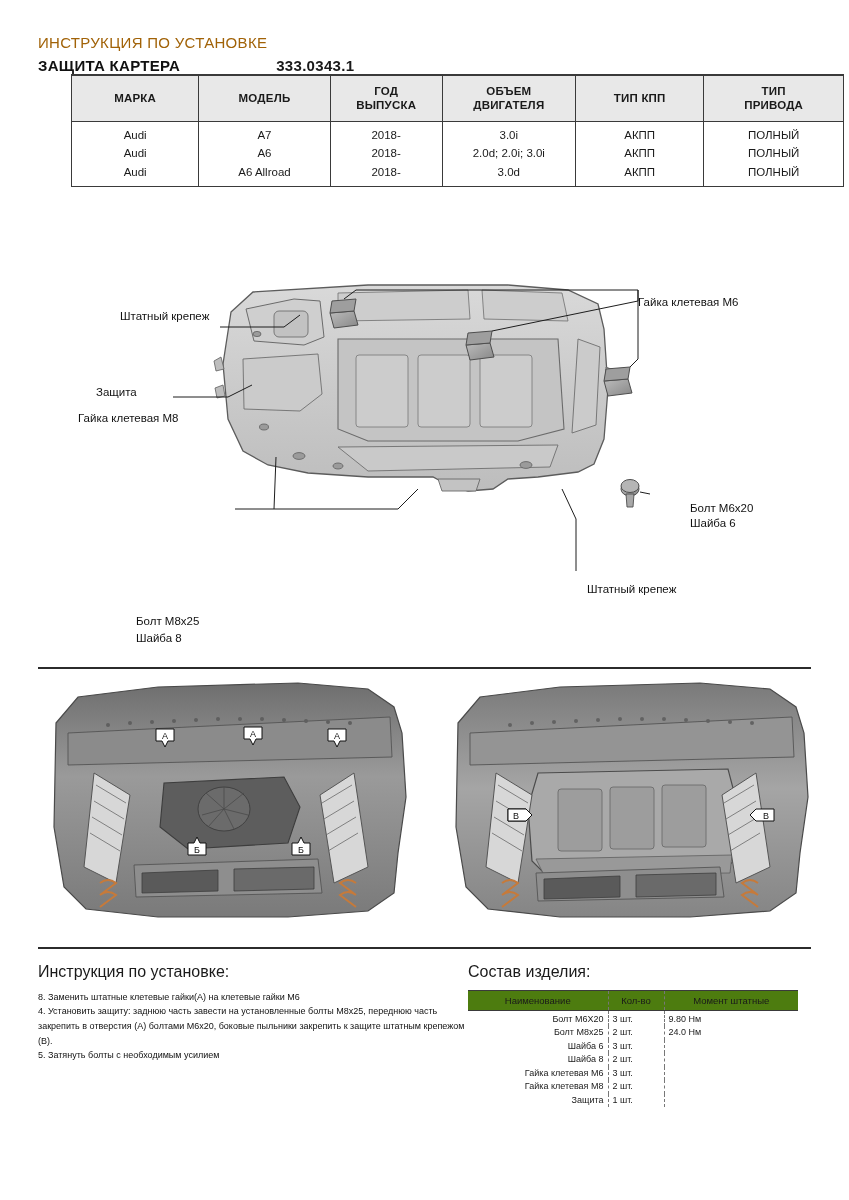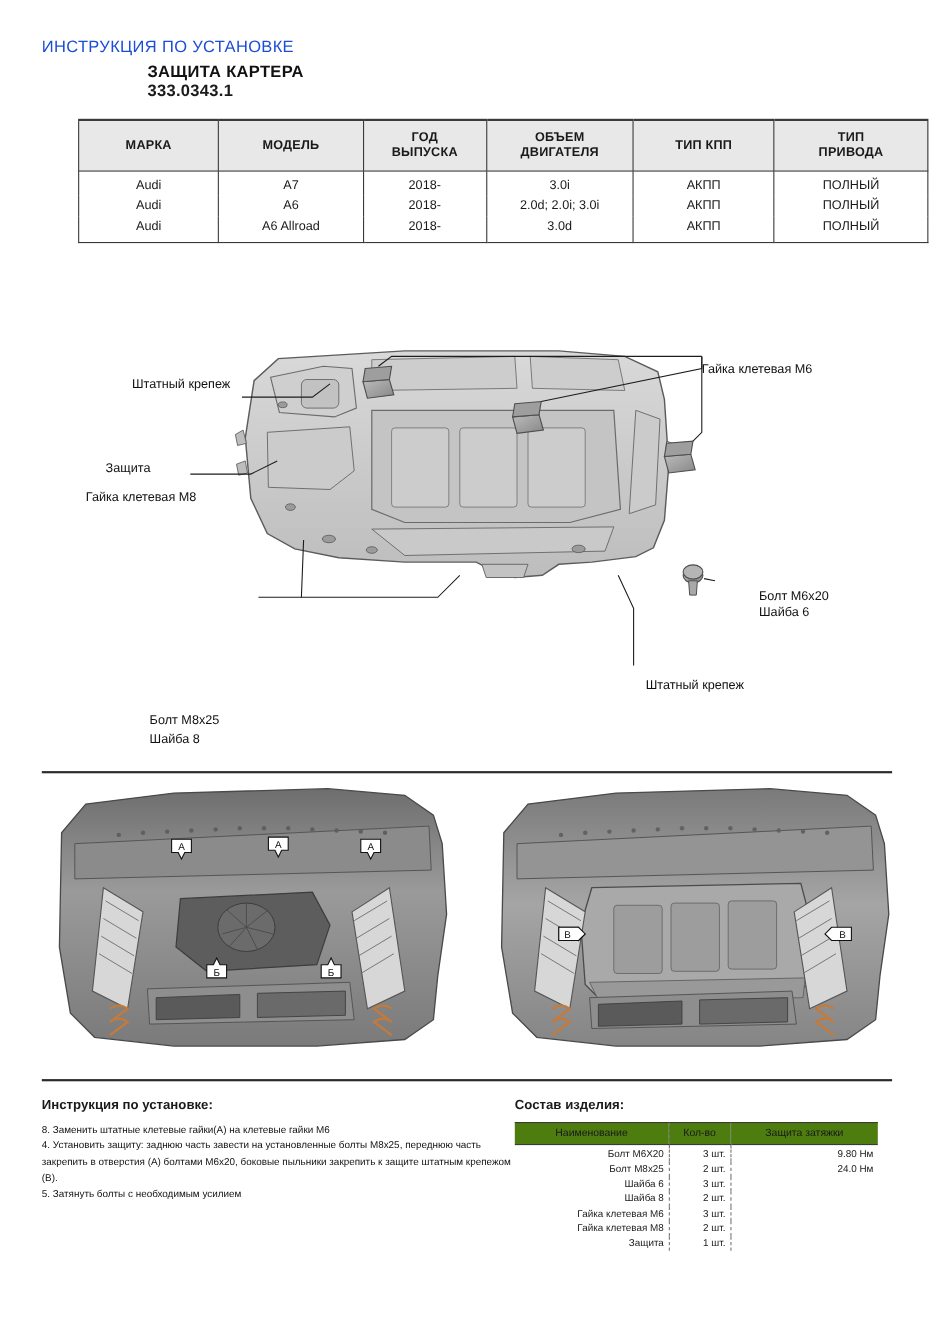--- a/index.html
+++ b/index.html
@@ -13,43 +13,42 @@
     position: relative;
     overflow: hidden;
   }
   .page { position: relative; width: 849px; height: 1200px; padding: 0 38px; }
 
   
   .header { padding-top: 34px; }
   .h-title {
     font-size: 15px;
     letter-spacing: 0.3px;
-    color: #1d4ed8;
+    color: #a16207;
   }
   .h-row2 {
     display: flex;
     align-items: baseline;
     margin-top: 6px;
-    flex-direction: column;
   }
   .h-sub {
     font-size: 15px;
     font-weight: bold;
     letter-spacing: 0.3px;
     color: #111;
   }
   .h-code {
     font-size: 15px;
     font-weight: bold;
     margin-left: 96px;
     letter-spacing: 0.3px;
   }
 
   
-  .spec-wrap { margin-top: 17px; padding-left: 33px; }
+  .spec-wrap { margin-top: 0; padding-left: 33px; }
   table.spec {
     width: 773px;
     border-collapse: collapse;
     font-size: 11px;
   }
   table.spec th {
     background: #e8e8e8;
     border: 1px solid #3a3a3a;
     border-top-width: 2px;
     font-size: 11.5px;
@@ -104,22 +103,22 @@
 
   
   .bottom {
     position: relative;
     width: 773px;
     margin-top: 14px;
     display: flex;
   }
   .instr { width: 430px; }
   .sect-title {
-    font-size: 12px;
-    font-weight: bold;
+    font-size: 16px;
+    font-weight: normal;
     margin-bottom: 9px;
   }
   .instr-list {
     font-size: 9px;
     line-height: 1.62;
     color: #111;
   }
   .compo { width: 343px; position: relative; }
   table.parts {
     border-collapse: collapse;
@@ -138,22 +137,22 @@
     text-align: center;
   }
   table.parts th:first-child { border-left: none; }
   table.parts td {
     border-left: 1px dashed #777;
     padding: 0 4px;
     line-height: 1.5;
     font-size: 9px;
   }
   table.parts td:first-child { border-left: none; text-align: right; }
-  table.parts td.c { text-align: right; }
-  table.parts td.m { text-align: right; }
+  table.parts td.c { text-align: left; }
+  table.parts td.m { text-align: left; }
   table.parts tr:first-child td { padding-top: 2px; }
 
   
   .footer {
     position: absolute;
     left: 38px;
     top: 1124px;
     width: 773px;
   }
   .footer .fr { width: 773px; height: 2px; background: #2b2b2b; }
@@ -510,21 +509,21 @@
       </div>
     </div>
 
     <div class="compo">
       <div class="sect-title">Состав изделия:</div>
       <table class="parts">
         <thead>
           <tr>
             <th style="width:140px;">Наименование</th>
             <th style="width:56px;">Кол-во</th>
-            <th style="width:134px;">Защита затяжки</th>
+            <th style="width:134px;">Момент штатные</th>
           </tr>
         </thead>
         <tbody>
           <tr>
             <td>Болт M6X20</td>
             <td class="c">3 шт.</td>
             <td class="m">9.80 Нм</td>
           </tr>
           <tr>
             <td>Болт M8x25</td>

